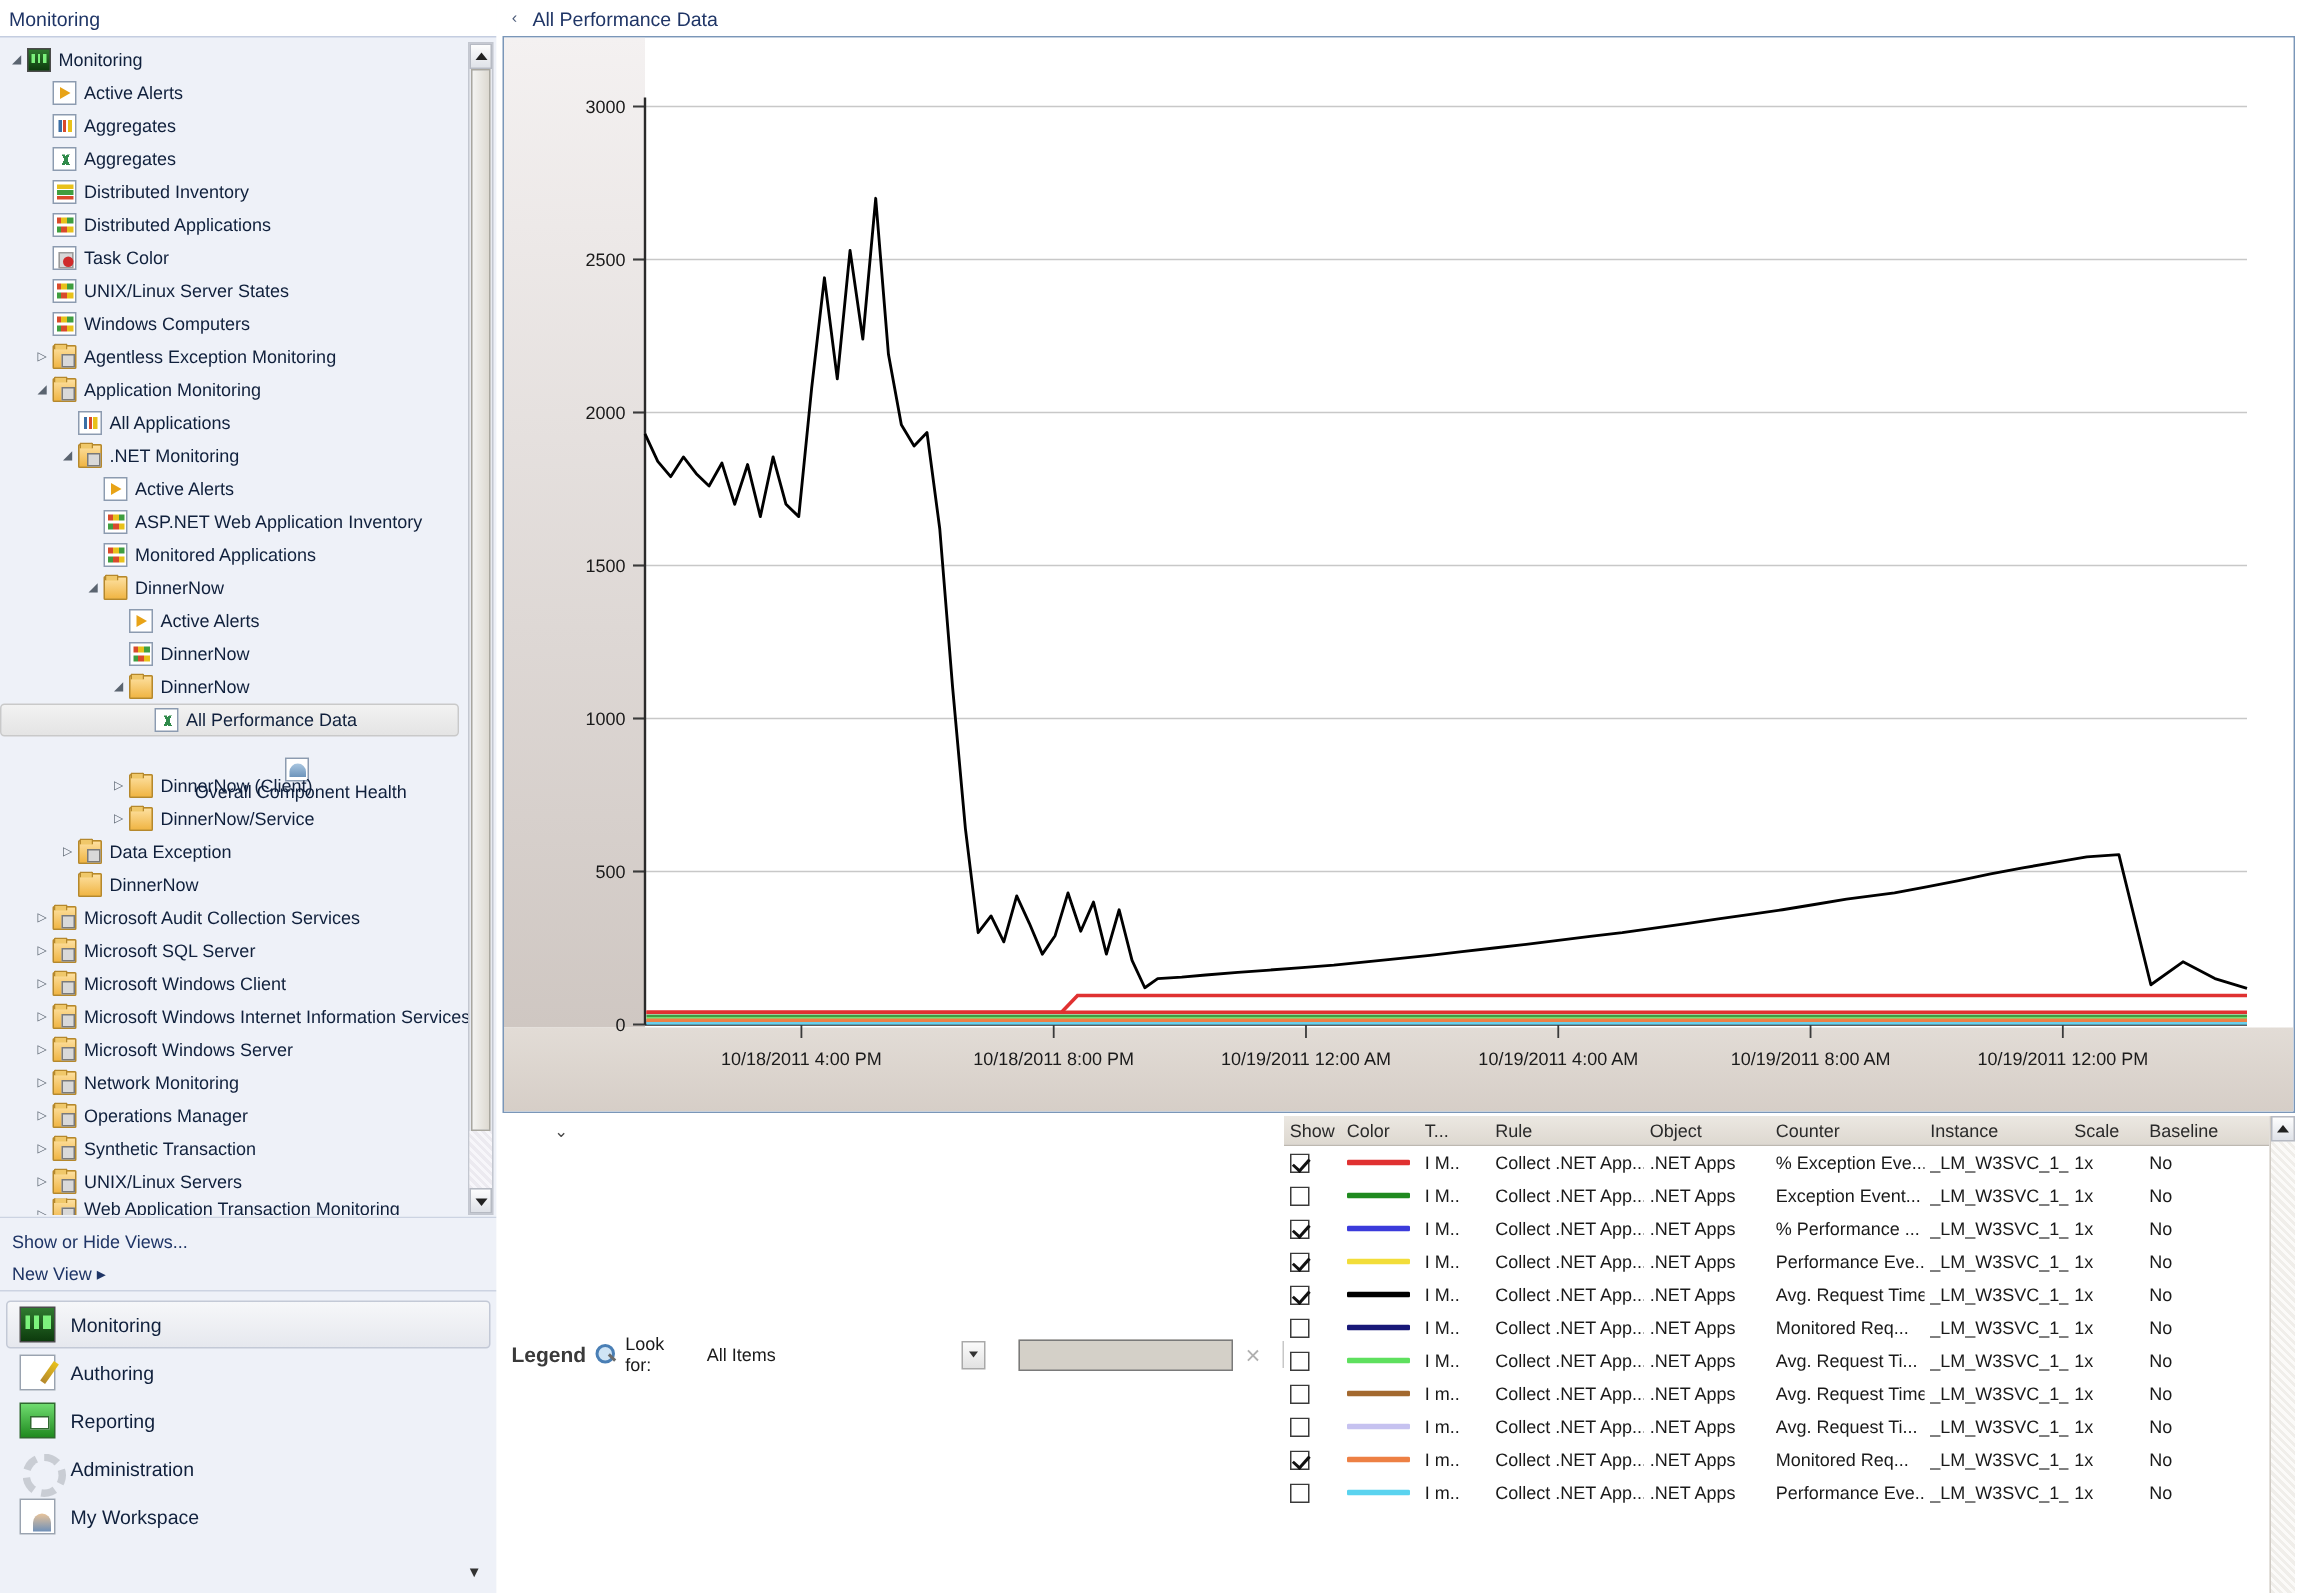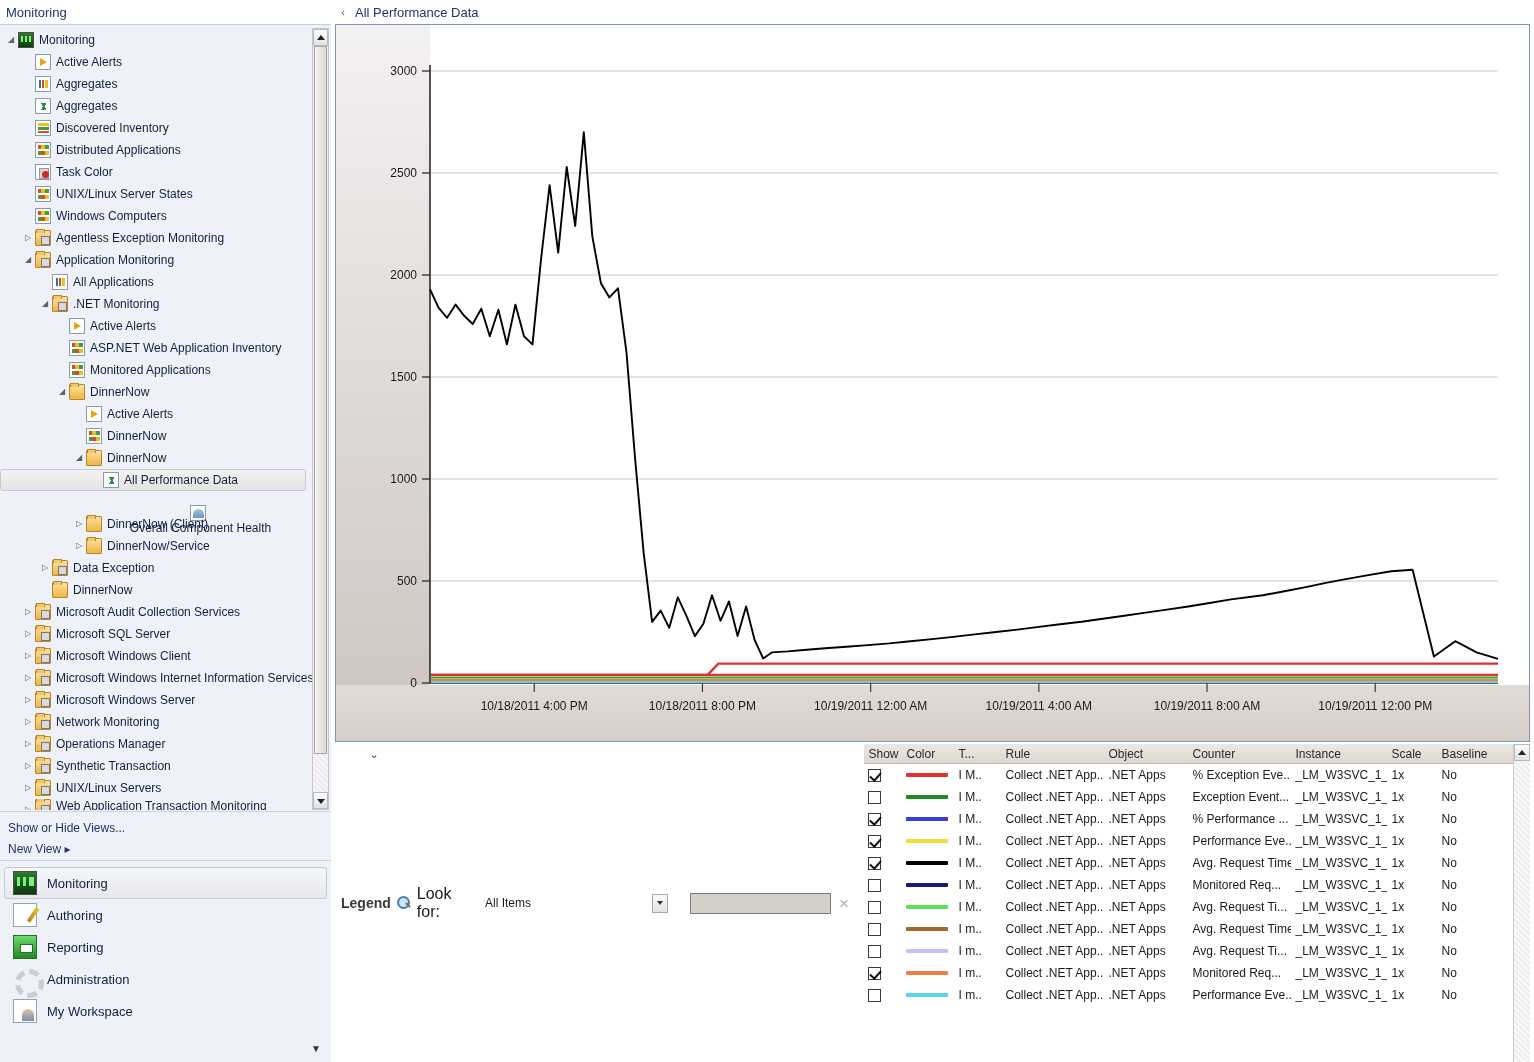--- a/index.html
+++ b/index.html
@@ -225,21 +225,21 @@
   #lookfor-bar {
     flex: 0 0 28px; display: flex; align-items: center;
     padding-left: 6px; gap: 6px;
   }
   #magnifier { width:14px; height:14px; position:relative; flex:0 0 14px; }
   #magnifier::before { content:""; position:absolute; left:0; top:0;
     width:9px; height:9px; border:2px solid #4a7fb5; border-radius:50%;
     background:#cfe4f5; }
   #magnifier::after { content:""; position:absolute; left:8px; top:8px;
     width:6px; height:2px; background:#6b6b6b; transform:rotate(45deg); }
-  #lookfor-label { color:#1a1a1a; font-size:16px; }
+  #lookfor-label { color:#1a1a1a; font-size:12px; }
   #lookfor-select {
     width: 200px; height: 19px; position: relative;
     display: flex; align-items: center; padding-left: 4px;
     color:#1a1a1a; font-size:12px; background:#ffffff;
   }
   #lookfor-select .caret {
     position:absolute; right:0; top:0; width:16px; height:19px;
     background: linear-gradient(to bottom,#fbfbfb,#e2e2e2);
     border:1px solid #a9a9a9; display:flex; align-items:center; justify-content:center;
   }
@@ -321,21 +321,21 @@
             <span>Aggregates</span>
           </div>
           <div class="tnode" style="padding-left: 21px;">
             <span class="exp"></span>
             <span class="ico ico-chart"></span>
             <span>Aggregates</span>
           </div>
           <div class="tnode" style="padding-left: 21px;">
             <span class="exp"></span>
             <span class="ico ico-inv"></span>
-            <span>Discovered Inventory</span>
+            <span>Distributed Inventory</span>
           </div>
           <div class="tnode" style="padding-left: 21px;">
             <span class="exp"></span>
             <span class="ico ico-grid"></span>
             <span>Distributed Applications</span>
           </div>
           <div class="tnode" style="padding-left: 21px;">
             <span class="exp"></span>
             <span class="ico ico-task"></span>
             <span>Task Color</span>

